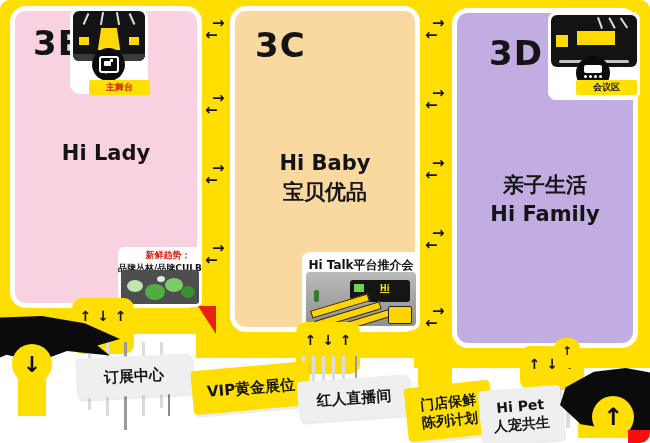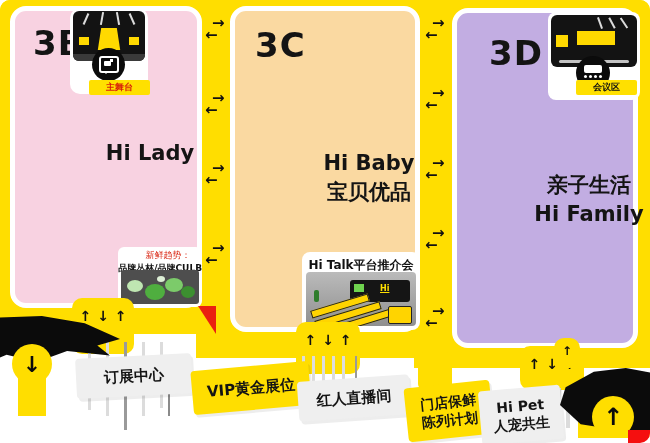--- a/index.html
+++ b/index.html
@@ -13,21 +13,21 @@
   
   .card{
     position:absolute;border:5px solid #ffffff;border-radius:16px;
     box-sizing:border-box;
   }
   .zone-id{
     position:absolute;font-size:34px;font-weight:800;color:#141414;letter-spacing:1px;
   }
   .zone-title{
     position:absolute;width:100%;text-align:center;font-weight:800;color:#141414;
-    font-size:21px;line-height:1.4;padding-left:44px;
+    font-size:21px;line-height:1.4;
   }
   
   .vpair{
     position:absolute;width:30px;display:flex;flex-direction:column;
     font-size:15px;font-weight:800;color:#111;line-height:12px;
   }
   .vpair span:first-child{margin-left:8px;}
   .vpair span:last-child{margin-left:1px;}
   
   .bump{position:absolute;width:52px;border-radius:10px;height:44px;background:#FFDE00;}
@@ -78,22 +78,22 @@
   .bubble:after{content:"";position:absolute;left:2px;bottom:-6px;border:3px solid transparent;border-top-color:#fff;}
   .bubble .thumb{position:absolute;left:3px;top:3px;width:7px;height:5px;background:#fff;border-radius:1px;}
   .bubble .thumb:before{content:"";position:absolute;right:-2px;top:-2px;width:3px;height:3px;background:#fff;}
   
   .conf{display:flex;flex-direction:column;align-items:center;gap:2px;}
   .conf .screen{width:18px;height:8px;background:#fff;border-radius:2px;}
   .conf .dots{display:flex;gap:2px;}
   .conf .dots i{width:3px;height:3px;background:#fff;border-radius:50%;}
   .conf .base{width:16px;height:2px;background:#fff;border-radius:1px;}
   
-  .fresh-line1{color:#D81E0A;font-size:9px;font-weight:400;text-align:center;padding-left:16px;}
-  .fresh-line2{color:#111;font-size:9px;font-weight:800;text-align:right;white-space:nowrap;}
+  .fresh-line1{color:#D81E0A;font-size:9px;font-weight:700;text-align:center;padding-left:16px;}
+  .fresh-line2{color:#111;font-size:9px;font-weight:800;text-align:left;white-space:nowrap;}
   .fresh-img{position:absolute;background:#4E4E4E;border-radius:3px;overflow:hidden;}
   .gdot{position:absolute;border-radius:50%;}
   
   .talk-title{position:absolute;width:100%;text-align:center;font-size:12px;font-weight:800;color:#111;}
   .talk-img{position:absolute;border-radius:4px;overflow:hidden;background:linear-gradient(180deg,#BBBBBB,#8F8F8F);}
   .talk-wall{position:absolute;background:#151515;border-radius:3px;}
   .talk-logo{position:absolute;color:#FFE000;font-size:8px;font-weight:800;text-decoration:underline;}
   .plank{position:absolute;background:#FFD400;border:1px solid #222;transform:rotate(-17deg);}
   
   .stg-center{position:absolute;background:#FFD900;}

